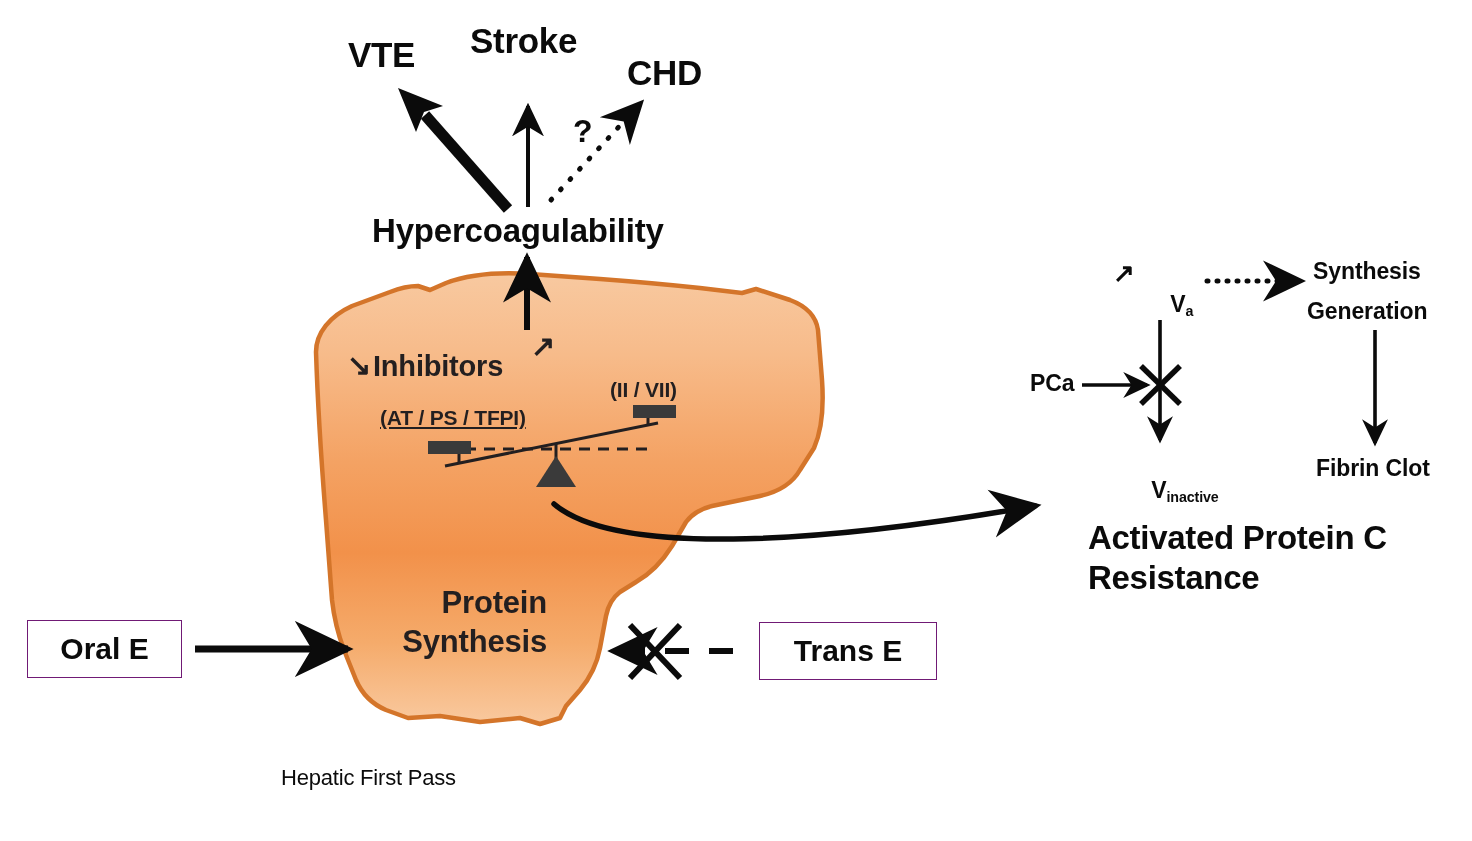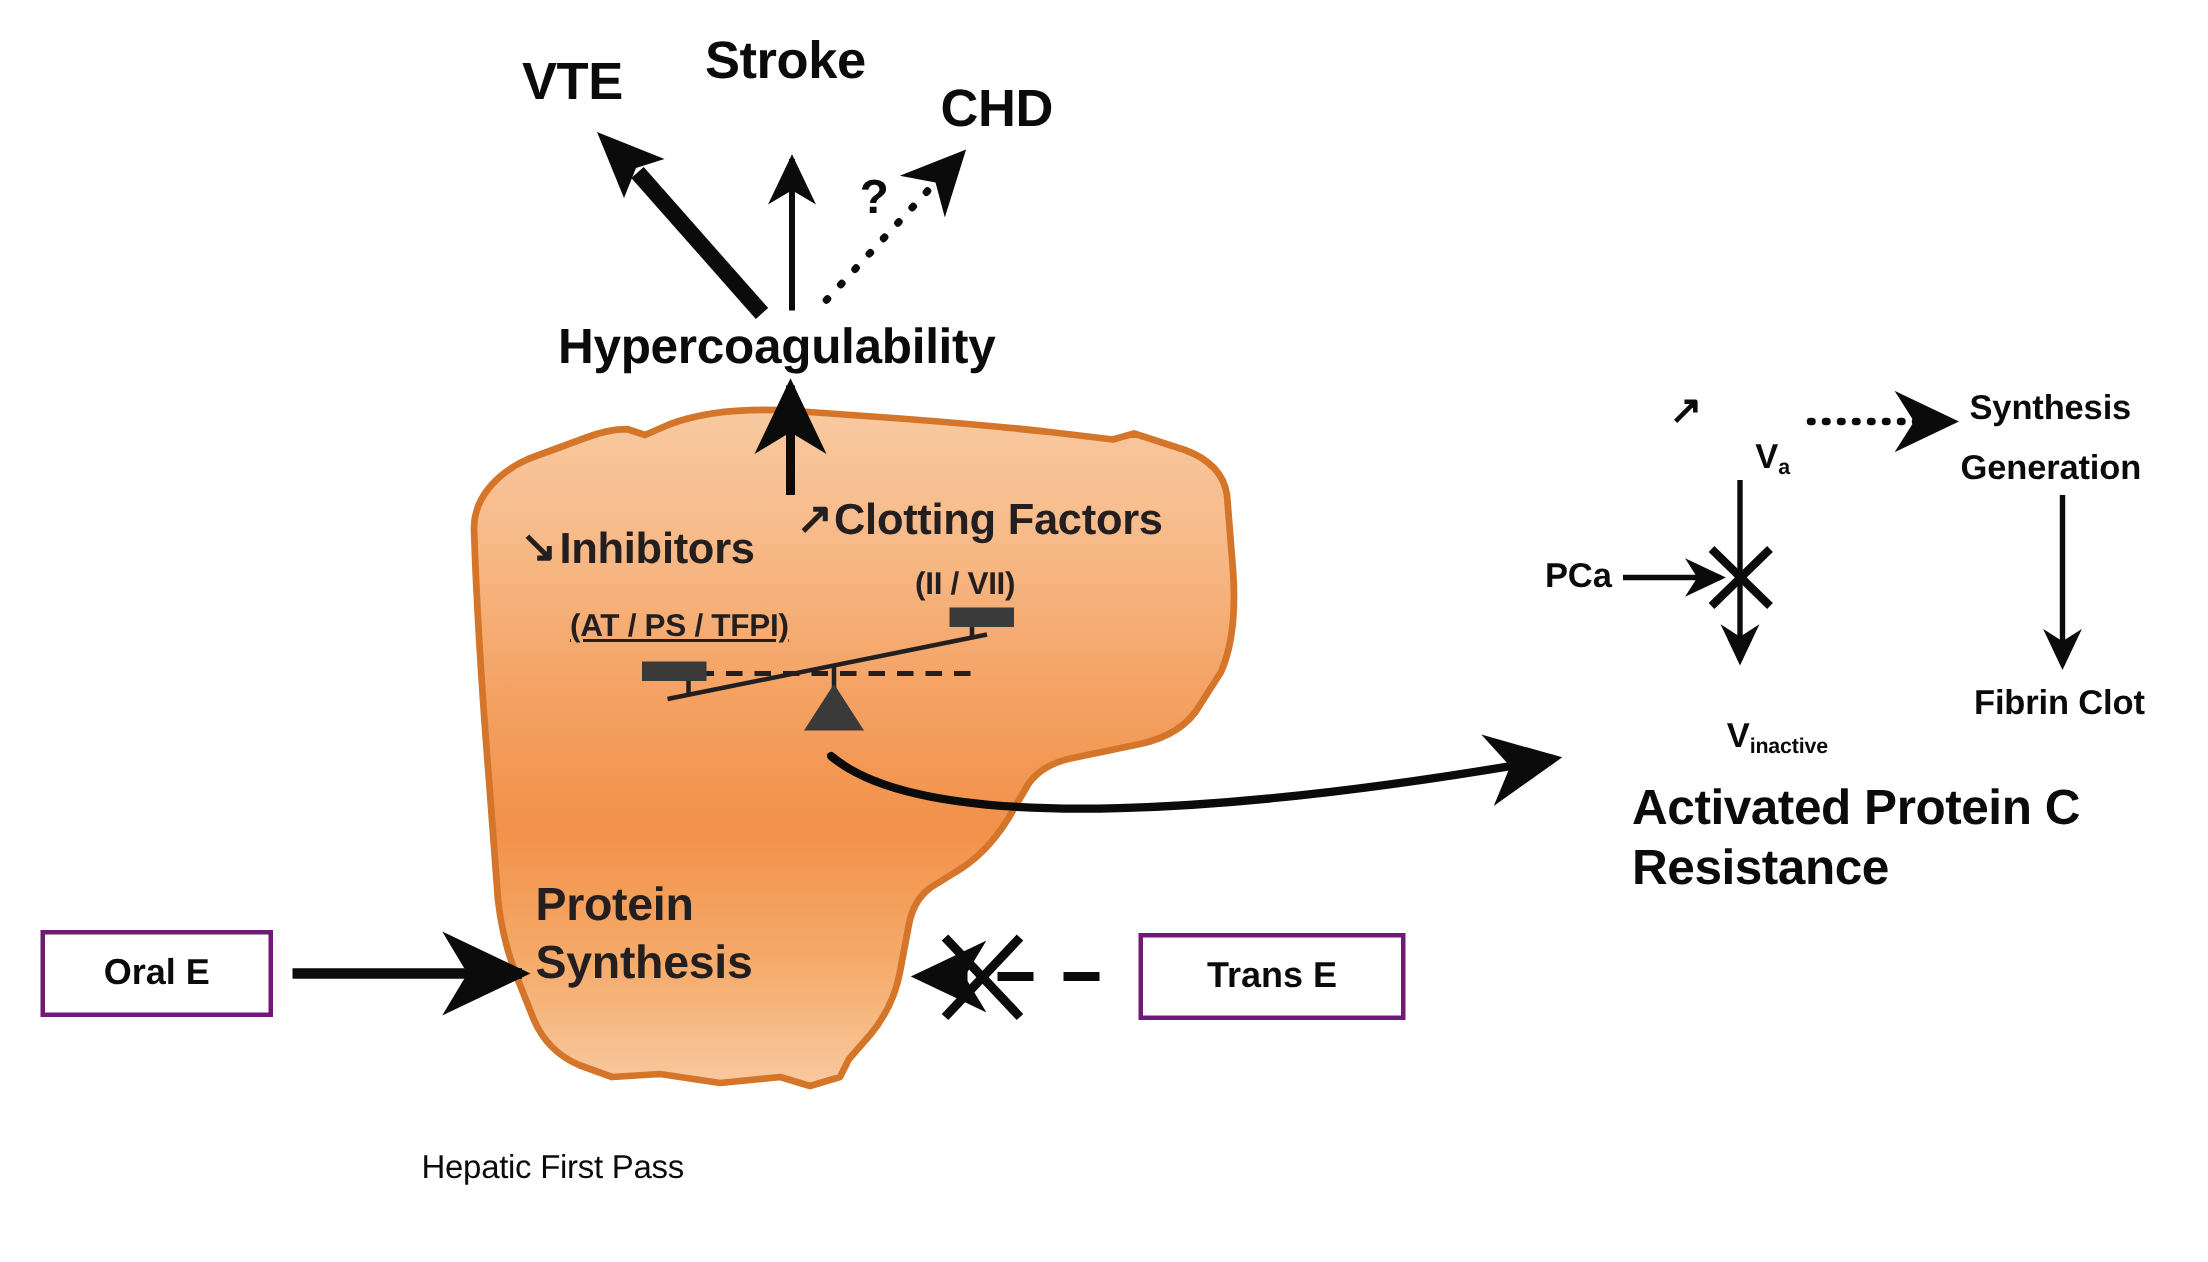--- a/index.html
+++ b/index.html
@@ -51,32 +51,32 @@
   .liver-sub {
     font-weight: bold;
     font-size: 21px;
     color: #231f20;
     letter-spacing: -0.2px;
   }
   .protein-syn {
     font-weight: bold;
     font-size: 31px;
     color: #231f20;
-    text-align: left;
+    text-align: right;
     letter-spacing: -0.2px;
   }
   .box {
     position: absolute;
-    border: 3px solid #701a75;
+    border: 1px solid #701a75;
     background: #ffffff;
     display: flex;
     align-items: center;
     justify-content: center;
     font-weight: bold;
-    font-size: 24px;
+    font-size: 30px;
     color: #0b0b0b;
     box-sizing: border-box;
   }
   .apc-title {
     font-weight: bold;
     font-size: 33px;
     line-height: 1.22;
     letter-spacing: -0.3px;
   }
   .rt-lbl {
@@ -240,21 +240,20 @@
 
   <div class="lbl bold-head" style="left:470px; top:20px;">Stroke</div>
 
   <div class="lbl bold-head" style="left:627px; top:52px;">CHD</div>
 
   <div class="lbl qmark" style="left:573px; top:113px;">?</div>
 
   <div class="lbl hyper" style="left:372px; top:212px;">Hypercoagulability</div>
 
   <div class="lbl liver-head" style="left:531px; top:329px;">↗</div>
-  <div class="lbl liver-head" style="left:556px; top:330px;">Clotting Factors</div>
   <div class="lbl liver-sub" style="left:610px; top:378px;">(II / VII)</div>
 
   <div class="lbl liver-head" style="left:347px; top:348px;">↘</div>
   <div class="lbl liver-head" style="left:373px; top:349px;">Inhibitors</div>
   <div class="lbl liver-sub" style="left:380px; top:406px;text-decoration:underline;">(AT / PS / TFPI)</div>
 
   <div class="lbl protein-syn" style="left:357px; top:585px; width:190px;">Protein</div>
   <div class="lbl protein-syn" style="left:357px; top:624px; width:190px;">Synthesis</div>
 
   <div class="box" style="left:27px; top:620px; width:155px; height:58px;">

